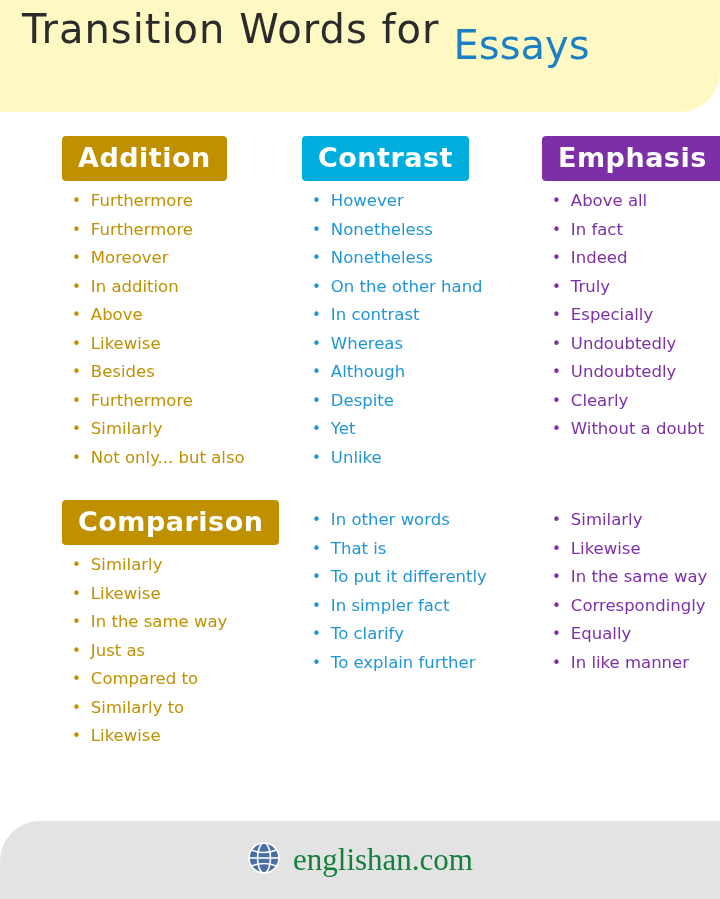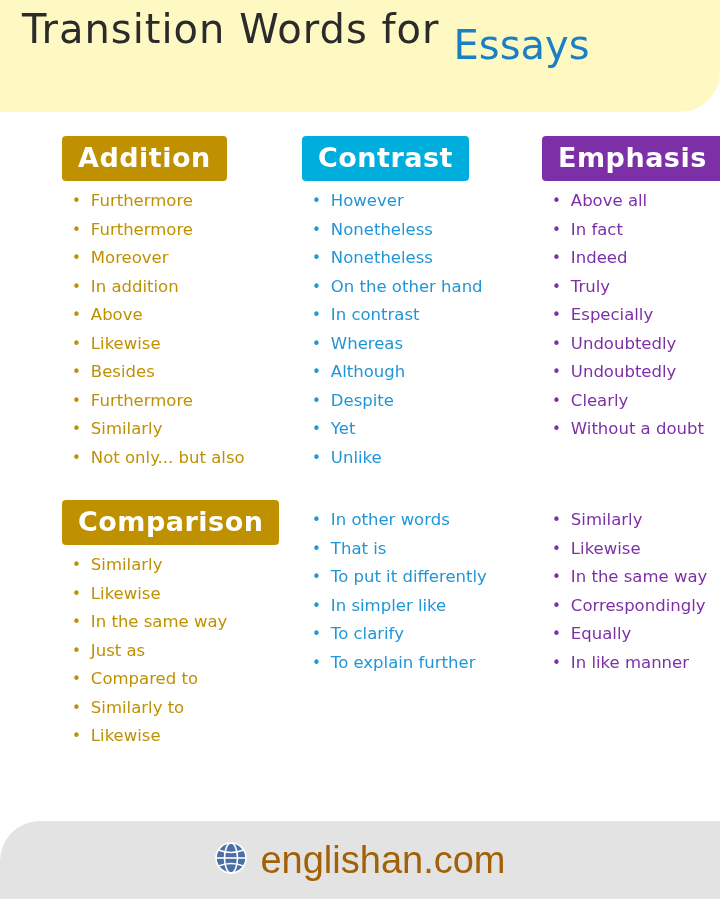--- a/index.html
+++ b/index.html
@@ -111,23 +111,23 @@
     align-items: center;
     justify-content: center;
   }
   .footer-inner {
     display: flex;
     align-items: center;
     gap: 12px;
   }
   .globe-icon { display: block; }
   .footer-text {
-    font-size: 38px;
-    color: #a16207;
-    font-family: Liberation Sans, sans-serif;
+    font-size: 31px;
+    color: #15803d;
+    font-family: Liberation Serif, serif;
     letter-spacing: 0px;
   }
 </style>
 </head>
 <body>
 
 <div class="header">
   <div class="header-inner">
     <span class="title-main">Transition Words for</span>
     <span class="title-accent">Essays</span>
@@ -313,21 +313,21 @@
       <li>
           <span class="bullet txt-cyan">•</span>
           <span class="txt-cyan">That is</span>
         </li>
       <li>
           <span class="bullet txt-cyan">•</span>
           <span class="txt-cyan">To put it differently</span>
         </li>
       <li>
           <span class="bullet txt-cyan">•</span>
-          <span class="txt-cyan">In simpler like</span>
+          <span class="txt-cyan">In simpler fact</span>
         </li>
       <li>
           <span class="bullet txt-cyan">•</span>
           <span class="txt-cyan">To clarify</span>
         </li>
       <li>
           <span class="bullet txt-cyan">•</span>
           <span class="txt-cyan">To explain further</span>
         </li>
     </ul>

